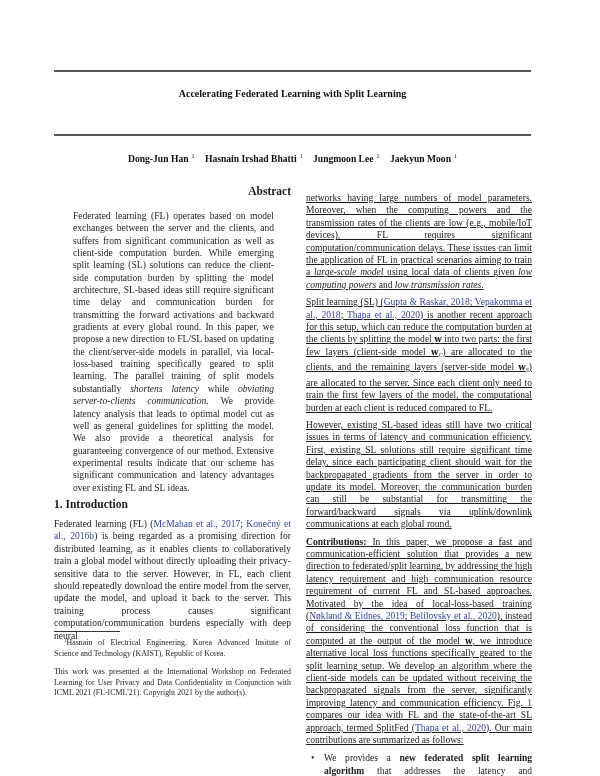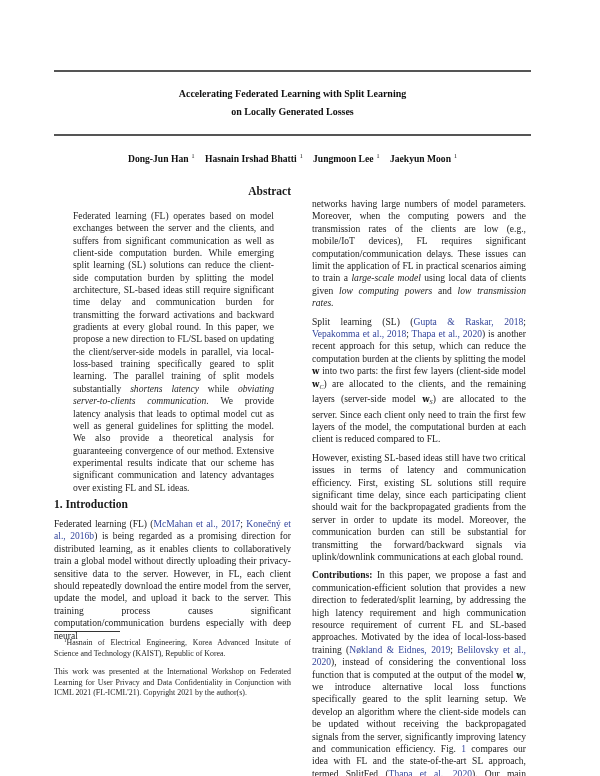--- a/index.html
+++ b/index.html
@@ -20,39 +20,38 @@
                  font-weight: bold; font-size: 11.5px; }
   .abstract { position: absolute; left: 73px; width: 201px; top: 210px; font-size: 9.55px;
               line-height: 12.35px; text-align: justify; color: #1e1e1e; }
   .sec-heading { position: absolute; left: 54px; top: 498px; font-weight: bold; font-size: 11.5px; }
   .intro { top: 518px; }
   .cite { color: #34469c; }
   .fn-rule { position: absolute; left: 54px; top: 631px; width: 66px; border-top: 1px solid #333; }
   .footnote { position: absolute; left: 54px; width: 237px; font-size: 7.9px; line-height: 10.5px;
               text-align: justify; color: #1e1e1e; }
   .footnote sup { font-size: 5px; vertical-align: 3px; }
-  p { margin: 6px; }
+  p { margin: 0; text-decoration: underline; }
   .para { margin-bottom: 5px; }
   .bullet-list { margin: 6px 0 0 0; padding: 0; list-style: none; }
   .bullet-list li { position: relative; padding-left: 18px; }
   .bullet-list li .dot { position: absolute; left: 5px; top: 0; }
   b, .bold { font-weight: bold; }
   i, .ital { font-style: italic; }
   .math { font-family: "DejaVu Serif", serif; font-weight: bold; font-size: 8.6px; }
   .math-sub { font-style: italic; font-weight: normal; font-size: 6.2px; vertical-align: -2px; }
 </style>
 </head>
 <body>
 
 <div class="page">
 
   <div class="rule" style="top:70px;"></div>
   <div class="title">
     <div>Accelerating Federated Learning with Split Learning</div>
-    <div>on Locally Generated Losses</div>
   </div>
   <div class="rule" style="top:134px;"></div>
 
   <div class="authors">
     <span class="author"><span>Dong-Jun Han</span><sup>1</sup></span>
     <span class="author"><span>Hasnain Irshad Bhatti</span><sup>1</sup></span>
     <span class="author"><span>Jungmoon Lee</span><sup>1</sup></span>
     <span class="author"><span>Jaekyun Moon</span><sup>1</sup></span>
   </div>
 

